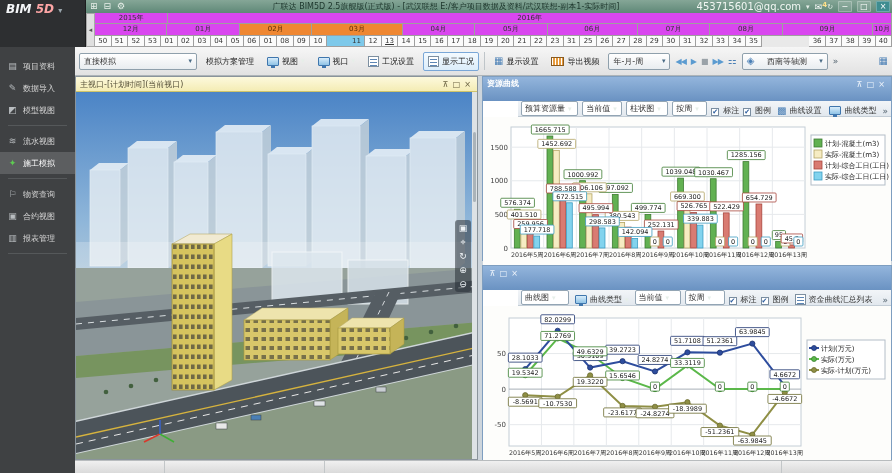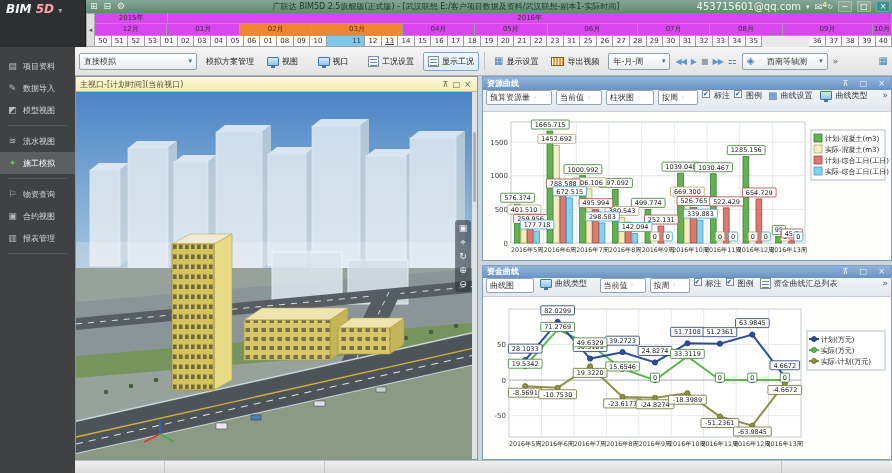--- a/index.html
+++ b/index.html
@@ -86,25 +86,25 @@
   .vp-scrollbar { position:absolute; right:0; top:0; bottom:0; width:5px; background:#dde2e5; z-index:2; }
   .vp-scrollbar .thumb { margin:40px auto 0; width:3px; height:70px; background:#aab3b9; border-radius:2px; }
 
   .vsplit { width:4px; background:#cdd5dc; }
 
   .rightpanels { width:410px; display:flex; flex-direction:column; }
   .panel { border:1px solid #7e9ec0; background:#fff; display:flex; flex-direction:column; }
   .panel.resource { height:185px; }
   .panel.capital { height:195px; }
   .hsplit { height:4px; background:#cdd5dc; }
-  .p-head { height:15px; background:linear-gradient(#93b5dc,#6a92c2); color:#fff; display:flex; align-items:center; padding:0 4px; font-weight:bold;gap:7px; }
+  .p-head { height:15px; background:linear-gradient(#93b5dc,#6a92c2); color:#fff; display:flex; align-items:flex-end; padding:12px 4px; font-weight:bold; }
   .p-head .pt { flex:1; }
   .p-hbtn { width:11px; text-align:center; font-weight:normal; font-size:8px; color:#eef4fb; }
   .p-toolbar { height:24px; background:linear-gradient(#f2f5f8,#e2e8ee); border-bottom:1px solid #c3cdd6;
-    display:flex; align-items:flex-start; gap:4px; padding:0 3px; white-space:nowrap; }
+    display:flex; align-items:flex-end; gap:4px; padding:0 3px; white-space:nowrap;margin-left:35px; }
   .p-select { display:flex; align-items:center; gap:3px; background:#fff; border:1px solid #93a5b4; border-radius:2px;
     height:15px; padding:0 3px; }
   .cb { width:8px; height:8px; border:1px solid #7a8da0; background:#fff; display:inline-flex; align-items:center; justify-content:center;
     font-size:7px; color:#2d5d9e; line-height:8px; }
   .p-btn { display:flex; align-items:center; gap:3px; padding:0 2px; }
   .chart-mount { flex:1; position:relative; background:#fdfdfb; }
 
   
   .statusbar { position:absolute; left:75px; bottom:0; width:817px; height:13px; background:linear-gradient(#f0f0f0,#dadada);
     border-top:1px solid #b8bcbe; display:flex; z-index:4; }
@@ -604,21 +604,20 @@
               <text x="342" y="50.5" font-size="7" fill="#222">计划-综合工日(工日)</text>
               <rect x="331" y="55" width="8" height="8" fill="#82d3ee" stroke="#3e9dc2" stroke-width="0.8"></rect>
               <text x="342" y="61.5" font-size="7" fill="#222">实际-综合工日(工日)</text>
             </svg></div>
       </div>
 
       <div class="hsplit"></div>
 
       <div class="panel capital">
         <div class="p-head">
-          <span class="pt">资金曲线</span>
           <span class="p-hbtn">⊼</span>
           <span class="p-hbtn">□</span>
           <span class="p-hbtn">×</span>
         </div>
         <div class="p-toolbar">
           <div class="p-select" style="width:48px">
               <span>曲线图</span>
               <span class="caret">▾</span>
             </div>
           <div class="p-btn">

